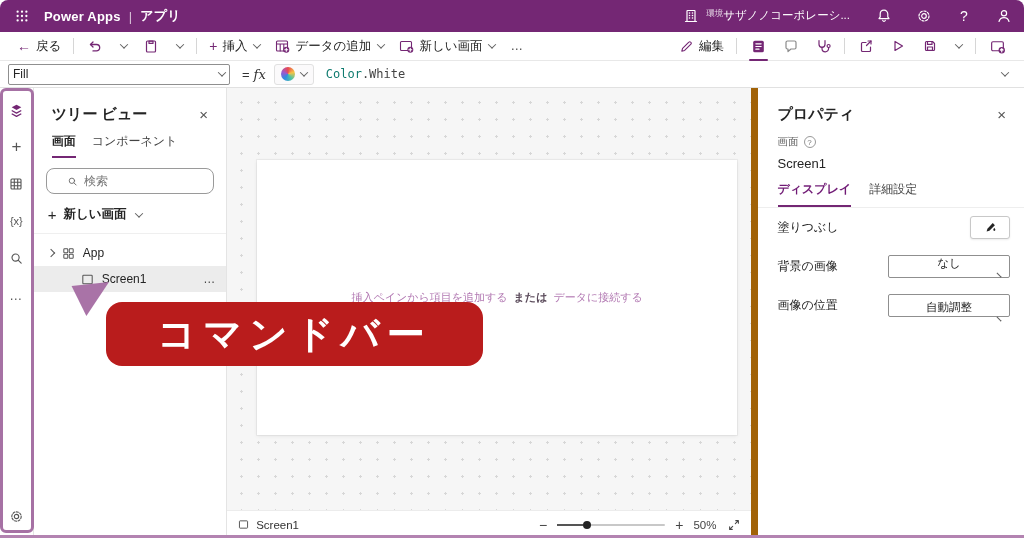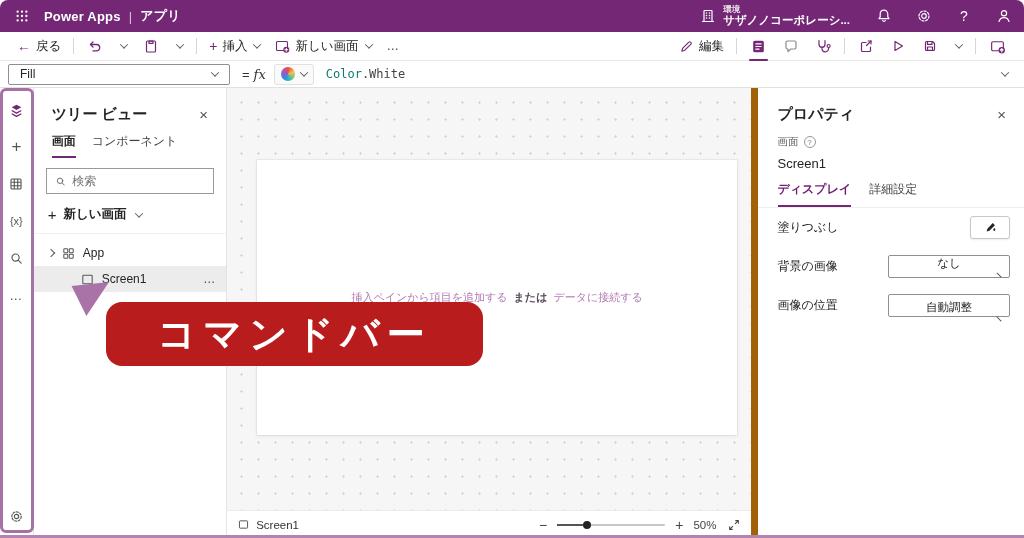--- a/index.html
+++ b/index.html
@@ -8,21 +8,21 @@
   #app { position:relative; width:1024px; height:538px; background:#fff; }
 
   
   .titlebar { height:32px; background:#742774; color:#fff; display:flex; align-items:center;
     border-radius:8px 8px 0 0; }
   .waffle-btn { width:44px; height:32px; display:flex; align-items:center; justify-content:center; cursor:pointer; }
   .tb-title { font-size:13px; font-weight:bold; letter-spacing:.2px; display:flex; gap:8px; align-items:center; }
   .tb-sep { opacity:.7; font-weight:normal; }
   .tb-right { margin-left:auto; display:flex; align-items:center; height:100%; }
   .env-box { display:flex; align-items:center; gap:7px; padding:0 14px; height:100%; cursor:pointer; }
-  .env-text { display:flex; flex-direction:column; line-height:1.15;font-weight:bold; }
+  .env-text { display:flex; line-height:1.15; }
   .env-label { font-size:8.5px; opacity:.85; }
   .env-name { font-size:11.5px; }
   .tb-icon-btn { width:40px; height:32px; display:flex; align-items:center; justify-content:center; cursor:pointer; font-size:14px; }
 
   
   .commandbar { height:29px; display:flex; align-items:center; border-bottom:1px solid #e8e8e8;
     padding:0 10px; font-size:12.5px; color:#242424; }
   .cmd-btn { display:flex; align-items:center; gap:5px; padding:0 7px; height:24px; border-radius:3px; cursor:pointer; white-space:nowrap; }
   .cmd-btn svg, .cmd-btn .uni { color:#742774; }
   .cmd-sep { width:1px; height:16px; background:#d6d6d6; margin:0 5px; }
@@ -30,21 +30,21 @@
   .chev.right { transform:rotate(-45deg); }
   .uni { font-size:14px; line-height:1; }
   .cmd-right { margin-left:auto; display:flex; align-items:center; }
   .icon-only { padding:0 8px; position:relative; }
   .selected-tool { position:relative; }
   .selected-tool::after { content:""; position:absolute; left:7px; right:7px; bottom:-3px; height:2.5px; background:#742774; border-radius:2px; }
 
   
   .formulabar { height:27px; display:flex; align-items:center; border-bottom:1px solid #e1e1e1; padding:0 8px; }
   .prop-select { width:222px; height:21px; border:1px solid #8f8f8f; border-radius:2px; display:flex; align-items:center;
-    padding:0 11px; font-size:12px; color:#242424; cursor:pointer; }
+    padding:0 4px; font-size:12px; color:#242424; cursor:pointer; }
   .prop-select .chev { margin-left:auto; }
   .fx-eq { font-size:13px; color:#333; margin:0 4px 0 12px; }
   .fx-it { font-style:italic; font-family:"DejaVu Serif","Liberation Serif",serif; font-size:13px; color:#333; margin-right:8px; }
   .copilot-box { display:flex; align-items:center; gap:4px; border:1px solid #e1e1e1; border-radius:3px; height:21px; padding:0 6px; background:#fbfafb; cursor:pointer; }
   .copilot-dot { width:14px; height:14px; border-radius:50%;
     background:conic-gradient(#e9484f,#f6c344,#4cc3a5,#2e8de1,#9b59d0,#e9484f); }
   .formula-text { font-family:"DejaVu Sans Mono","Liberation Mono",monospace; font-size:12px; margin-left:12px; }
   .tok { color:#0f7b6f; }
   .tok-rest { color:#444; }
   .fb-chev { margin-left:auto; margin-right:8px; }
@@ -60,22 +60,22 @@
   .rail-spacer { flex:1; }
   .rail-gear { margin-bottom:10px; }
 
   .treepanel { width:201px; border-right:1px solid #e4e4e4; display:flex; flex-direction:column; background:#fff; }
   .tp-head { display:flex; align-items:center; padding:16px 12px 6px 18px; }
   .tp-title { font-size:15px; font-weight:bold; color:#242424; }
   .close-x { margin-left:auto; font-size:15px; color:#555; cursor:pointer; padding:2px 6px; }
   .tp-tabs { display:flex; gap:16px; padding:2px 18px 0 18px; font-size:12px; color:#444; }
   .tp-tab { padding-bottom:6px; cursor:pointer; }
   .tp-tab.sel { font-weight:bold; color:#242424; border-bottom:2.5px solid #742774; }
-  .tp-search { margin:10px 12px 0 12px; height:26px; border:1px solid #9a9a9a; border-radius:0;
-    display:flex; align-items:center; gap:6px; padding:0 8px; color:#666; }
+  .tp-search { margin:10px 12px 0 12px; height:26px; border:1px solid #9a9a9a; border-radius:8px;
+    display:flex; align-items:center; gap:6px; padding:0 20px; color:#666; }
   .tp-search input { border:none; outline:none; width:100%; font-size:12px; background:transparent; color:#333;
     font-family:inherit; }
   .tp-new { display:flex; align-items:center; gap:7px; padding:12px 12px 10px 14px; font-size:12.5px; font-weight:bold; color:#242424; cursor:pointer; border-bottom:1px solid #efefef; }
   .tp-new .plus { font-size:15px; font-weight:normal; }
   .tree { padding-top:6px; font-size:12px; color:#242424; }
   .tree-row { height:26px; display:flex; align-items:center; gap:7px; cursor:pointer; }
   .tree-row .chev { border-color:#555; }
   .row-app { padding-left:12px; }
   .row-screen { padding-left:46px; background:#ececec; }
   .row-more { margin-left:auto; margin-right:10px; color:#444; letter-spacing:1px; }
@@ -219,20 +219,30 @@
         <span class="chev"></span>
       </div>
     <div class="cmd-sep"></div>
     <div class="cmd-btn">
       <span class="uni">+</span>
       <span>挿入</span>
       <span class="chev"></span>
     </div>
     <div class="cmd-btn">
       <svg class="ic" width="16" height="16" viewBox="0 0 16 16" fill="none" stroke="currentColor" stroke-width="1.1" stroke-linecap="round">
+          <rect x="2.5" y="3" width="11" height="10" rx="1"></rect>
+          <path d="M2.5 6h11M6.2 6v7M9.8 6v7"></path>
+          <circle cx="12.3" cy="11.7" r="3" fill="currentColor" stroke="none"></circle>
+          <path d="M12.3 10.2v3M10.8 11.7h3" stroke="#fff" stroke-width="1.1"></path>
+        </svg>
+      <span>データの追加</span>
+      <span class="chev"></span>
+    </div>
+    <div class="cmd-btn">
+      <svg class="ic" width="16" height="16" viewBox="0 0 16 16" fill="none" stroke="currentColor" stroke-width="1.1" stroke-linecap="round">
           <rect x="2.5" y="3.5" width="11" height="9" rx="1"></rect>
           <circle cx="12.3" cy="11.7" r="3" fill="currentColor" stroke="none"></circle>
           <path d="M12.3 10.2v3M10.8 11.7h3" stroke="#fff" stroke-width="1.1"></path>
         </svg>
       <span>新しい画面</span>
       <span class="chev"></span>
     </div>
     <div class="cmd-btn icon-only">
       <span style="color:#444;">…</span>
     </div>

